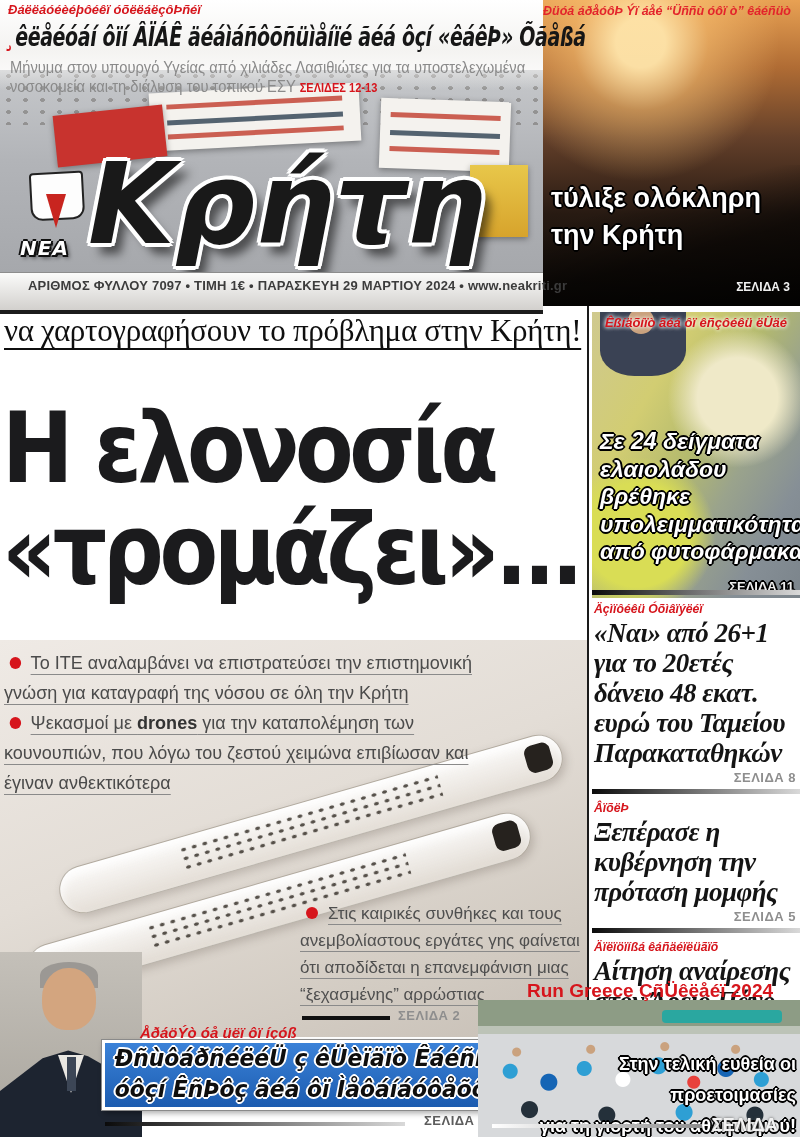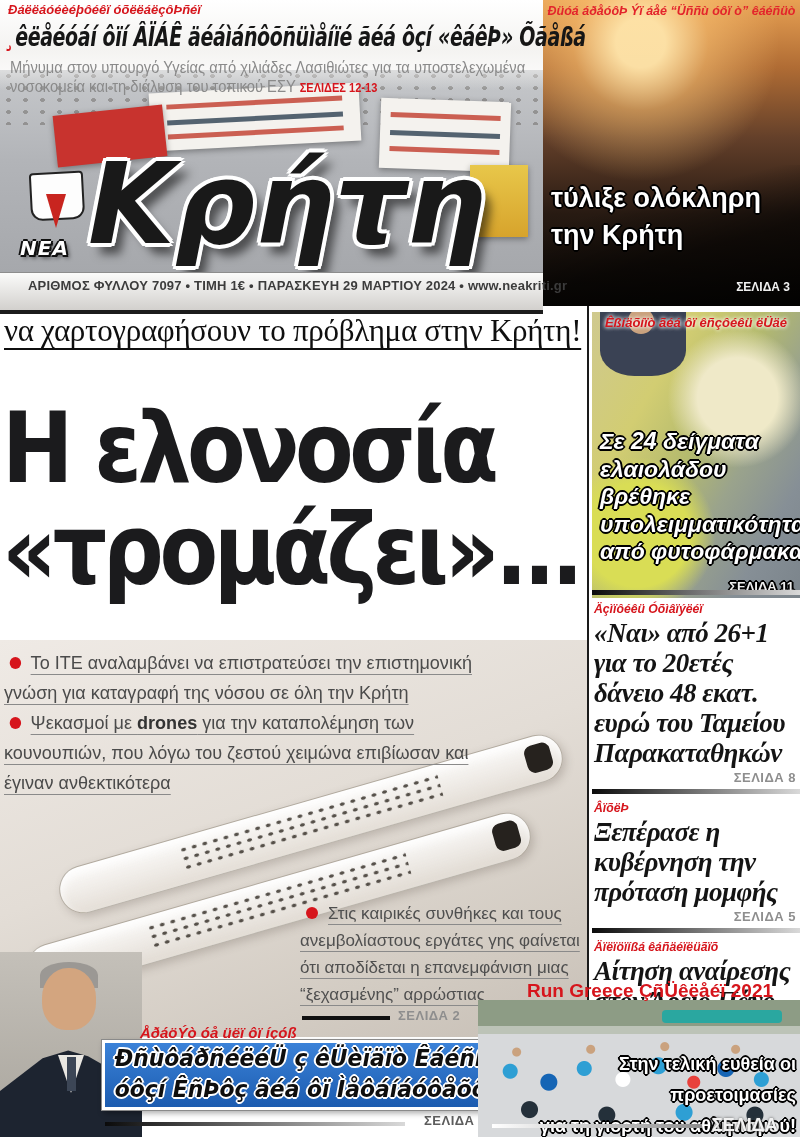--- a/index.html
+++ b/index.html
@@ -48,21 +48,21 @@
        -4px 0 0 #fff,4px 0 0 #fff,0 -4px 0 #fff,0 4px 0 #fff,9px 11px 10px rgba(0,0,0,.55);}
   #datebar{left:0;top:272px;width:543px;height:42px;z-index:6;
      background:linear-gradient(180deg,#fbfbfa,#d2d0cd);border-top:1px solid #8d8d8d;
      border-bottom:4px solid #1c1c1c;line-height:25px;padding-left:28px;box-sizing:border-box;
      font-size:13px;font-weight:bold;color:#3c3c3c;letter-spacing:.2px;white-space:nowrap;}
 
   
   #sunset{left:543px;top:0;width:257px;height:306px;
      background:radial-gradient(circle at 38% 14%,rgba(255,229,170,.95) 0 8%,rgba(255,200,120,.5) 22%,transparent 45%),
        linear-gradient(180deg,#e8a153 0%,#b06c34 22%,#64402a 45%,#271a12 70%,#0d0a07 100%);}
-  #sun-kicker{left:0;top:4px;width:100%;text-align:center;font-size:12.5px;
+  #sun-kicker{left:0;top:4px;width:100%;text-align:left;font-size:12.5px;
      font-weight:bold;font-style:italic;color:#e3242b;white-space:nowrap;}
   #sun-walk{position:absolute;left:0;bottom:0;width:100%;height:46%;
      background:linear-gradient(165deg,rgba(0,0,0,0) 30%,rgba(0,0,0,.55) 60%,rgba(0,0,0,.8) 100%);}
   #sun-head{left:8px;top:180px;font-size:27px;line-height:37px;font-weight:bold;color:#fff;}
   #sun-page{right:10px;top:280px;font-size:12px;font-weight:bold;color:#f0f0f0;}
 
   
   #vdivider{left:587px;top:306px;width:2px;height:694px;background:#1a1a1a;}
   #deck{left:4px;top:308px;font-family:"Liberation Serif",serif;font-size:31px;line-height:45px;
      color:#0f0f0f;text-decoration:underline;text-underline-offset:7px;text-decoration-thickness:2px;
@@ -283,21 +283,21 @@
     </div>
     <div class="rule-grad"></div>
     <div class="sb-item">
       <div class="sb-kicker">Äïëïöïíßá êáñäéïëüãïõ</div>
       <div class="sb-head">Αίτηση αναίρεσης στον Άρειο Πάγο για τη «μαύρη χήρα»</div>
       <div class="sb-page pagelab">ΣΕΛΙΔΑ 10</div>
     </div>
     <div class="rule-grad"></div>
   </div>
 
-  <div id="rg-title" class="abs">Run Greece ÇñÜêëåéï 2021</div>
+  <div id="rg-title" class="abs">Run Greece ÇñÜêëåéï 2024</div>
   <div id="runners" class="abs">
     <div id="rg-arch"></div>
   </div>
   <div id="rg-cap" class="abs ob">
     <div>Στην τελική ευθεία οι προετοιμασίες</div>
     <div>για τη γιορτή του αθλητισμού!</div>
   </div>
   <div id="rg-rule" class="abs"></div>
   <div id="rg-page" class="abs">ΣΕΛΙΔΑ 16</div>
 

